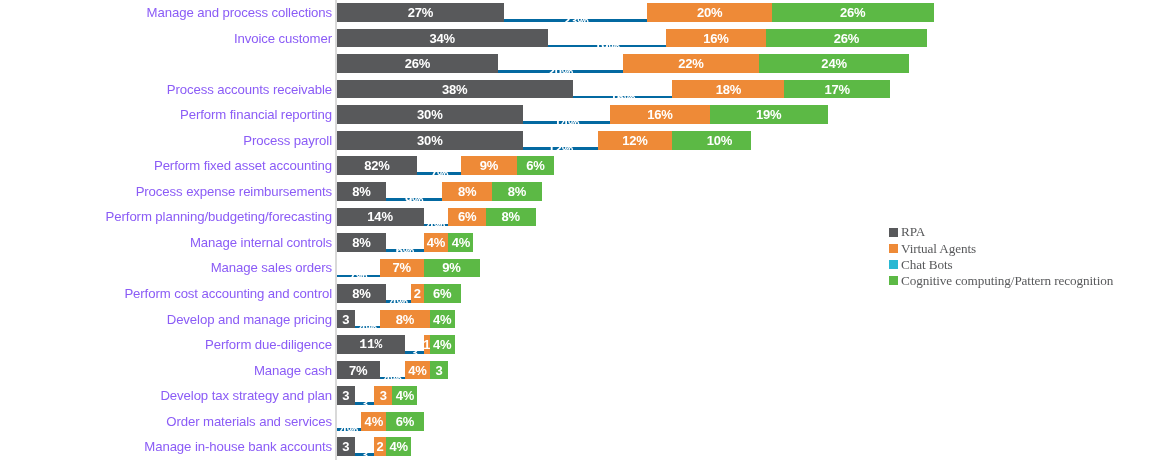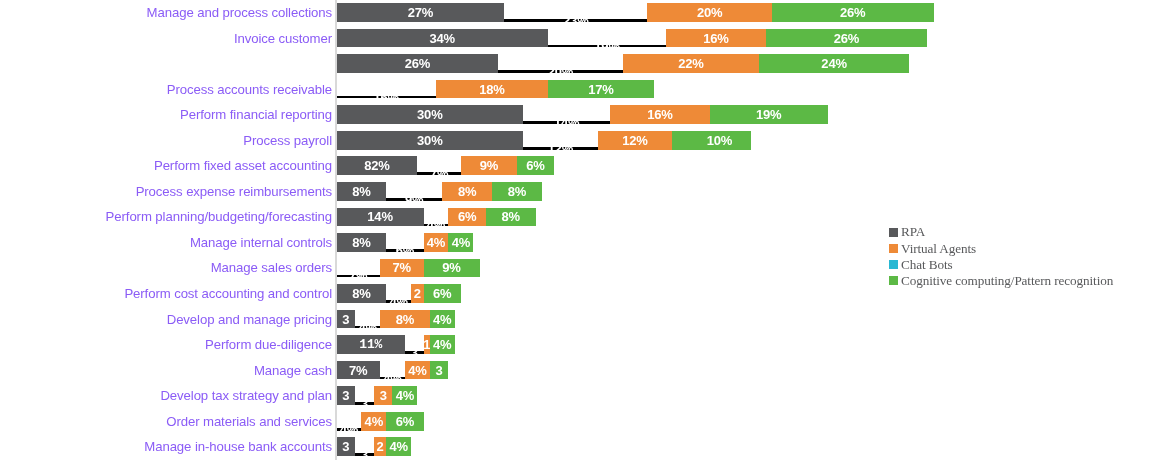--- a/index.html
+++ b/index.html
@@ -75,21 +75,21 @@
     align-items: center;
     justify-content: center;
     color: #ffffff;
     font-size: 13px;
     font-weight: bold;
     letter-spacing: -0.2px;
     overflow: hidden;
     white-space: nowrap;
   }
   .seg-rpa       { background: #58595b; }
-  .seg-chatbots  { background: #000000; margin-top: 16px; }
+  .seg-chatbots  { background: #0369a1; margin-top: 16px; }
   .seg-virtual   { background: #ee8a37; }
   .seg-cognitive { background: #5cb945; }
 
   
   .legend {
     position: absolute;
     left: 889px;
     top: 224px;
     font-family: Liberation Serif, serif;
   }
@@ -142,20 +142,21 @@
           <div class="bar">
             <div class="seg seg-rpa" style="width: 161.72px;">26%</div>
             <div class="seg seg-chatbots" style="width: 124.4px;">20%</div>
             <div class="seg seg-virtual" style="width: 136.84px;">22%</div>
             <div class="seg seg-cognitive" style="width: 149.28px;">24%</div>
           </div>
         </div>
         <div class="row">
           <div class="cat-label">Process accounts receivable</div>
           <div class="bar">
+            <div class="seg seg-rpa" style="width: 236.36px;">38%</div>
             <div class="seg seg-chatbots" style="width: 99.52px;">16%</div>
             <div class="seg seg-virtual" style="width: 111.96px;">18%</div>
             <div class="seg seg-cognitive" style="width: 105.74px;">17%</div>
           </div>
         </div>
         <div class="row">
           <div class="cat-label">Perform financial reporting</div>
           <div class="bar">
             <div class="seg seg-rpa" style="width: 186.6px;">30%</div>
             <div class="seg seg-chatbots" style="width: 87.08px;">14%</div>

